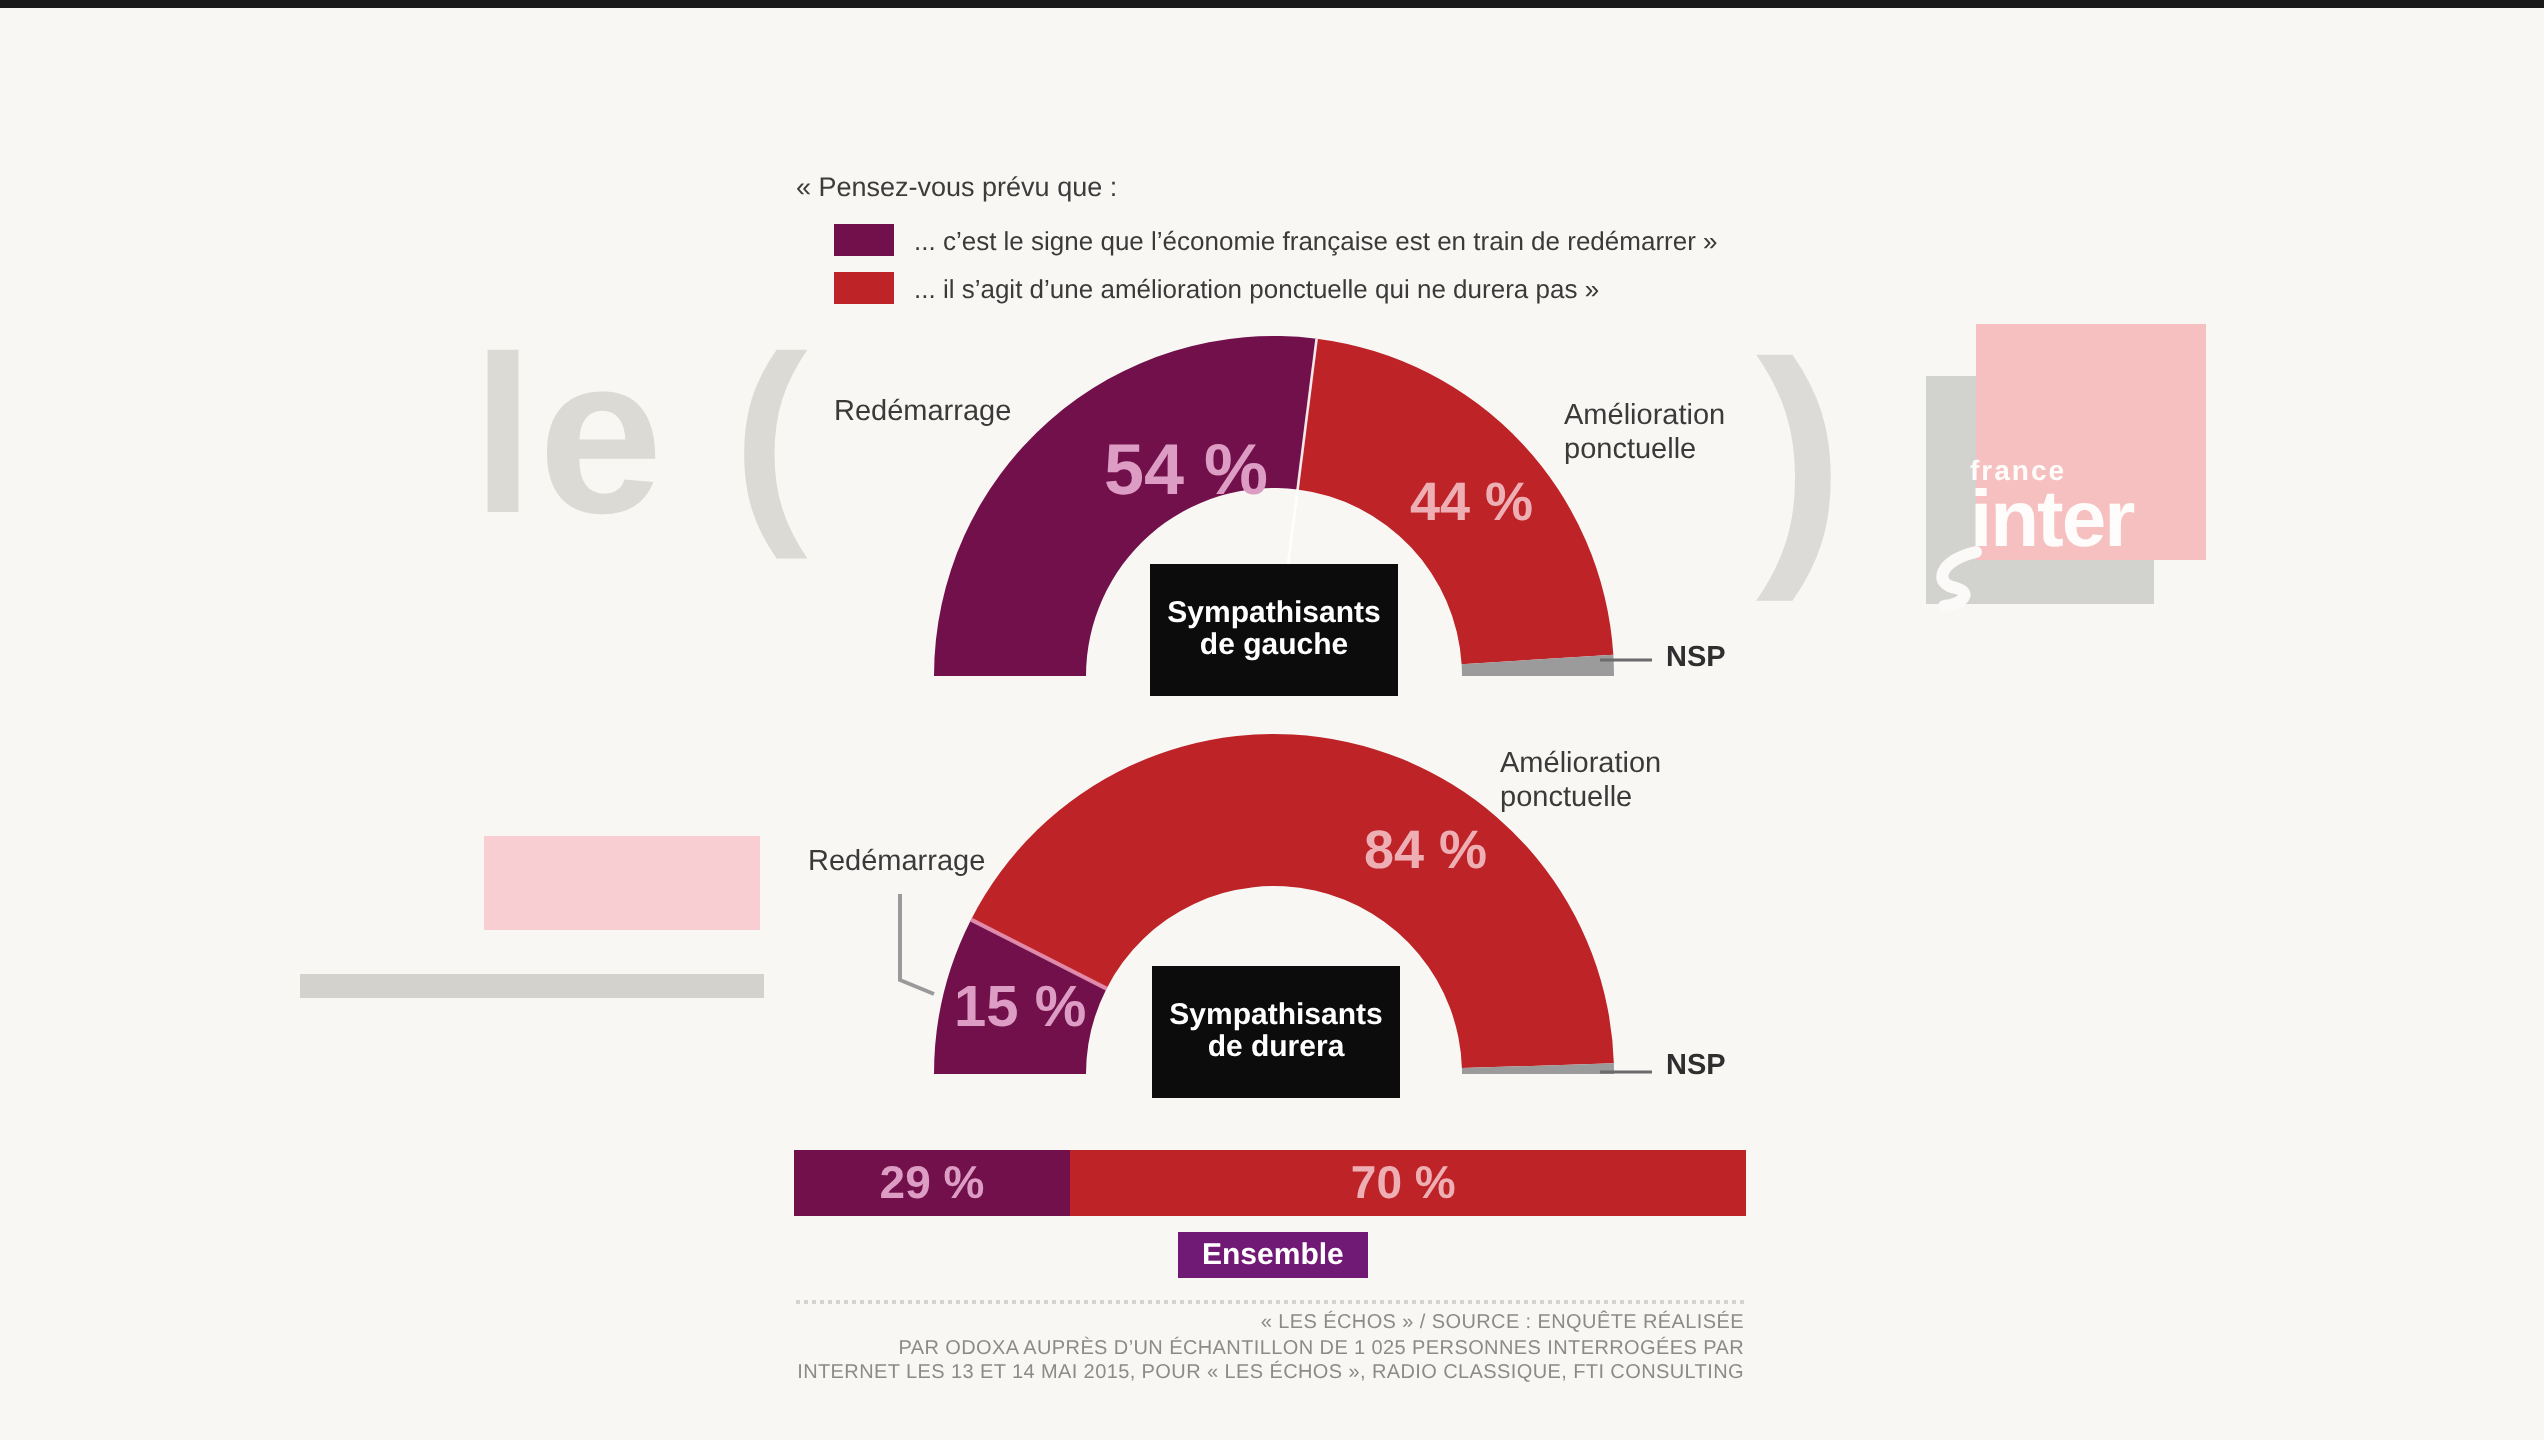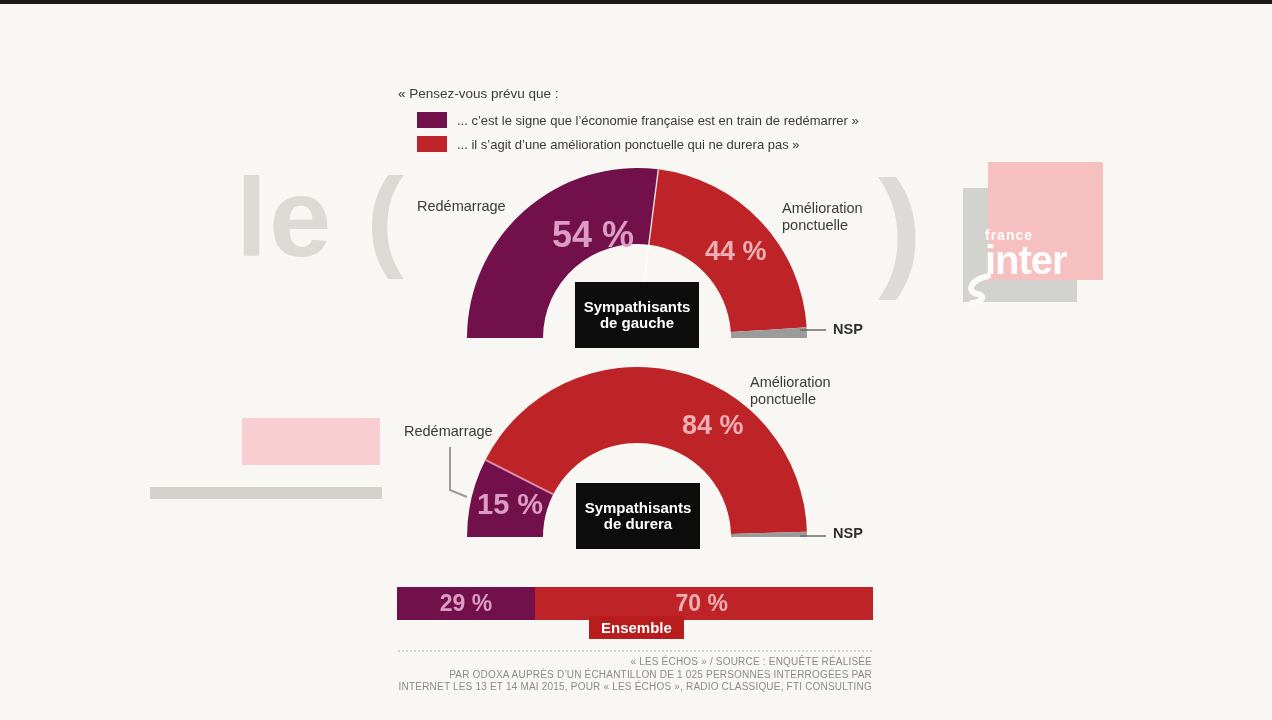--- a/index.html
+++ b/index.html
@@ -30,24 +30,24 @@
   .legend-label{font-size:13px;color:#3a3a3a;}
   
   .gauge{width:477px;height:180px;}
   .g-label{position:absolute;font-size:14.5px;color:#3a3a3a;line-height:17px;}
   .g-pct{position:absolute;font-weight:bold;}
   .pct-purple{color:#dc9cc3;}
   .pct-red{color:#eeafb4;}
   .black-box{position:absolute;background:#0c0c0c;color:#fff;font-size:15px;font-weight:bold;
              line-height:16px;text-align:center;padding:17px 6px;width:112px;}
   
-  .bar{left:397px;top:587px;width:476px;height:33px;display:flex;}
+  .bar{left:397px;top:575px;width:476px;height:33px;display:flex;}
   .bar-seg{position:relative;height:100%;}
   .bar-pct{position:absolute;top:50%;left:50%;transform:translate(-50%,-52%);font-size:23px;font-weight:bold;}
-  .ensemble{left:589px;top:616px;background:#b91c1c;color:#fff;font-size:15px;font-weight:bold;padding:3px 12px;}
+  .ensemble{left:589px;top:616px;background:#701a75;color:#fff;font-size:15px;font-weight:bold;padding:3px 12px;}
   
   .dotline{left:398px;top:650px;width:474px;border-top:2px dotted #d4d3cf;}
   .source{left:398px;top:656px;width:474px;text-align:right;font-size:10px;line-height:12.5px;
           color:#8b8b88;letter-spacing:0.2px;}
 </style>
 </head>
 <body>
 
 <div class="stage">
   <div class="abs topstrip"></div>

